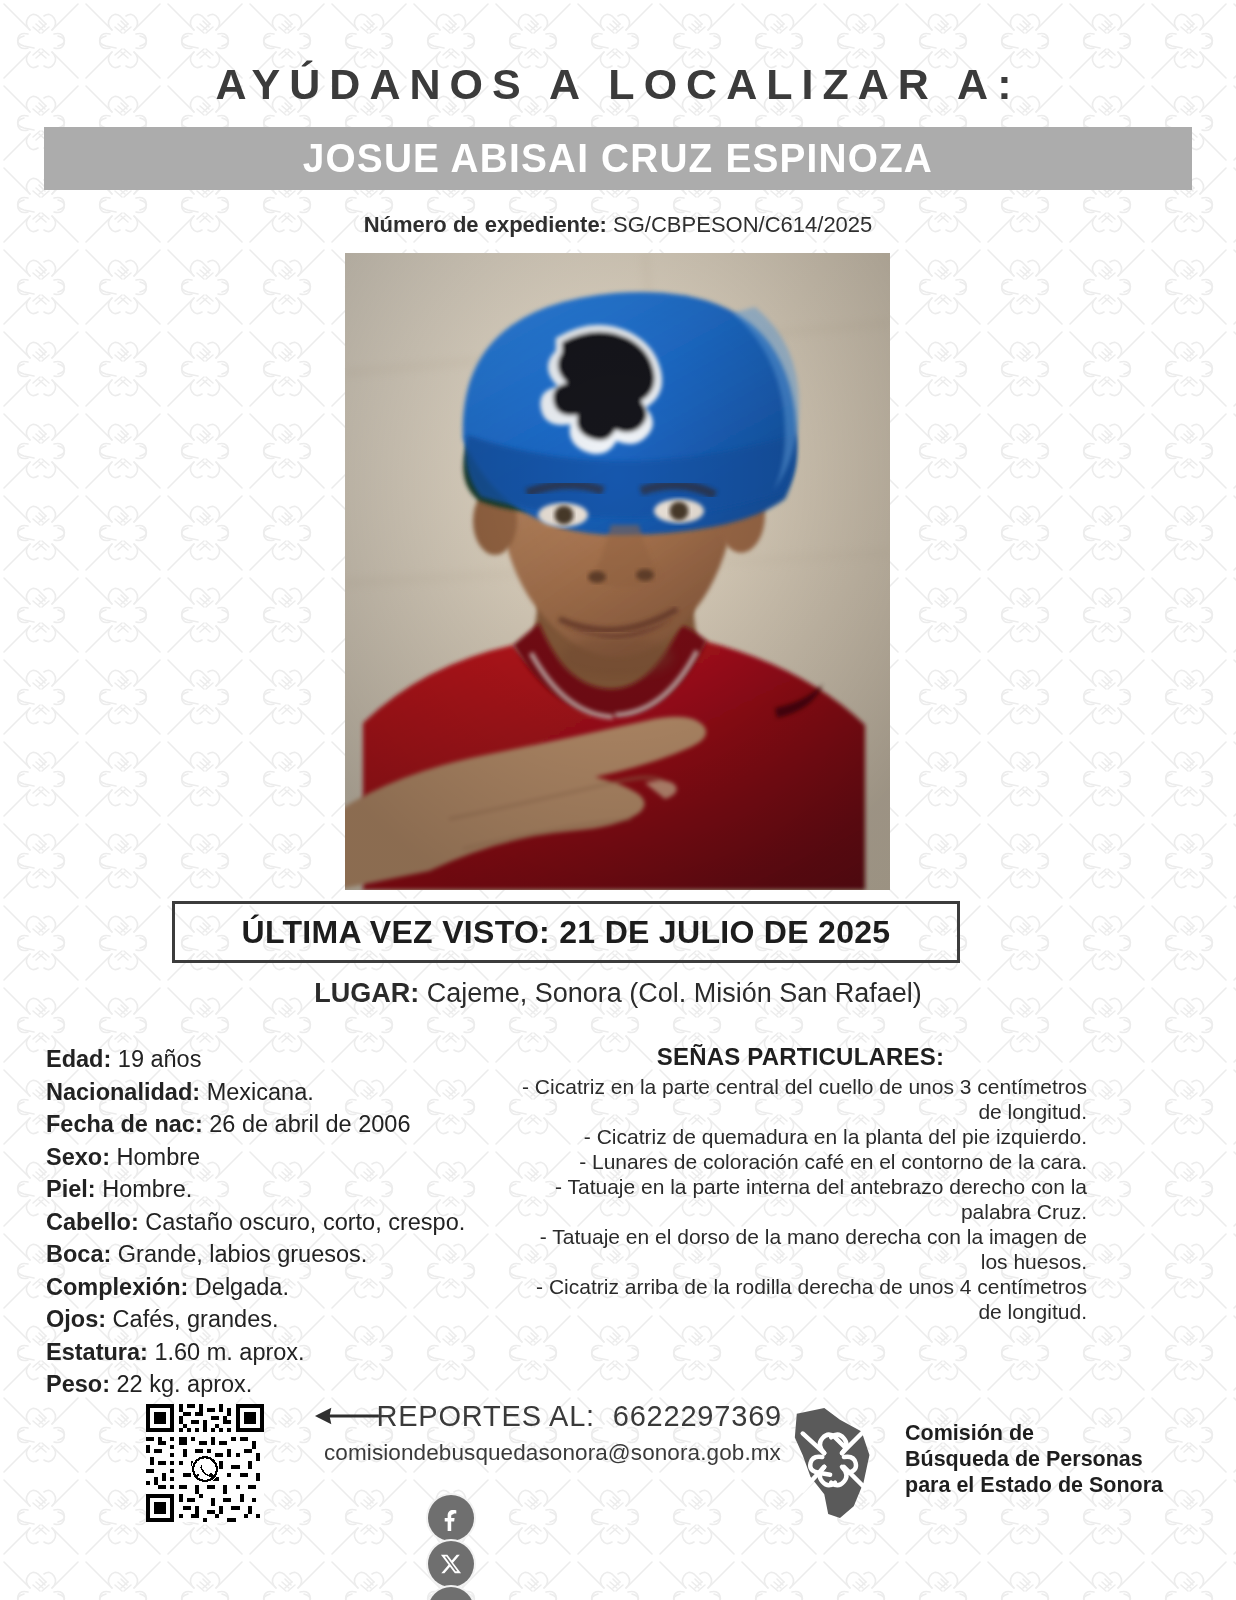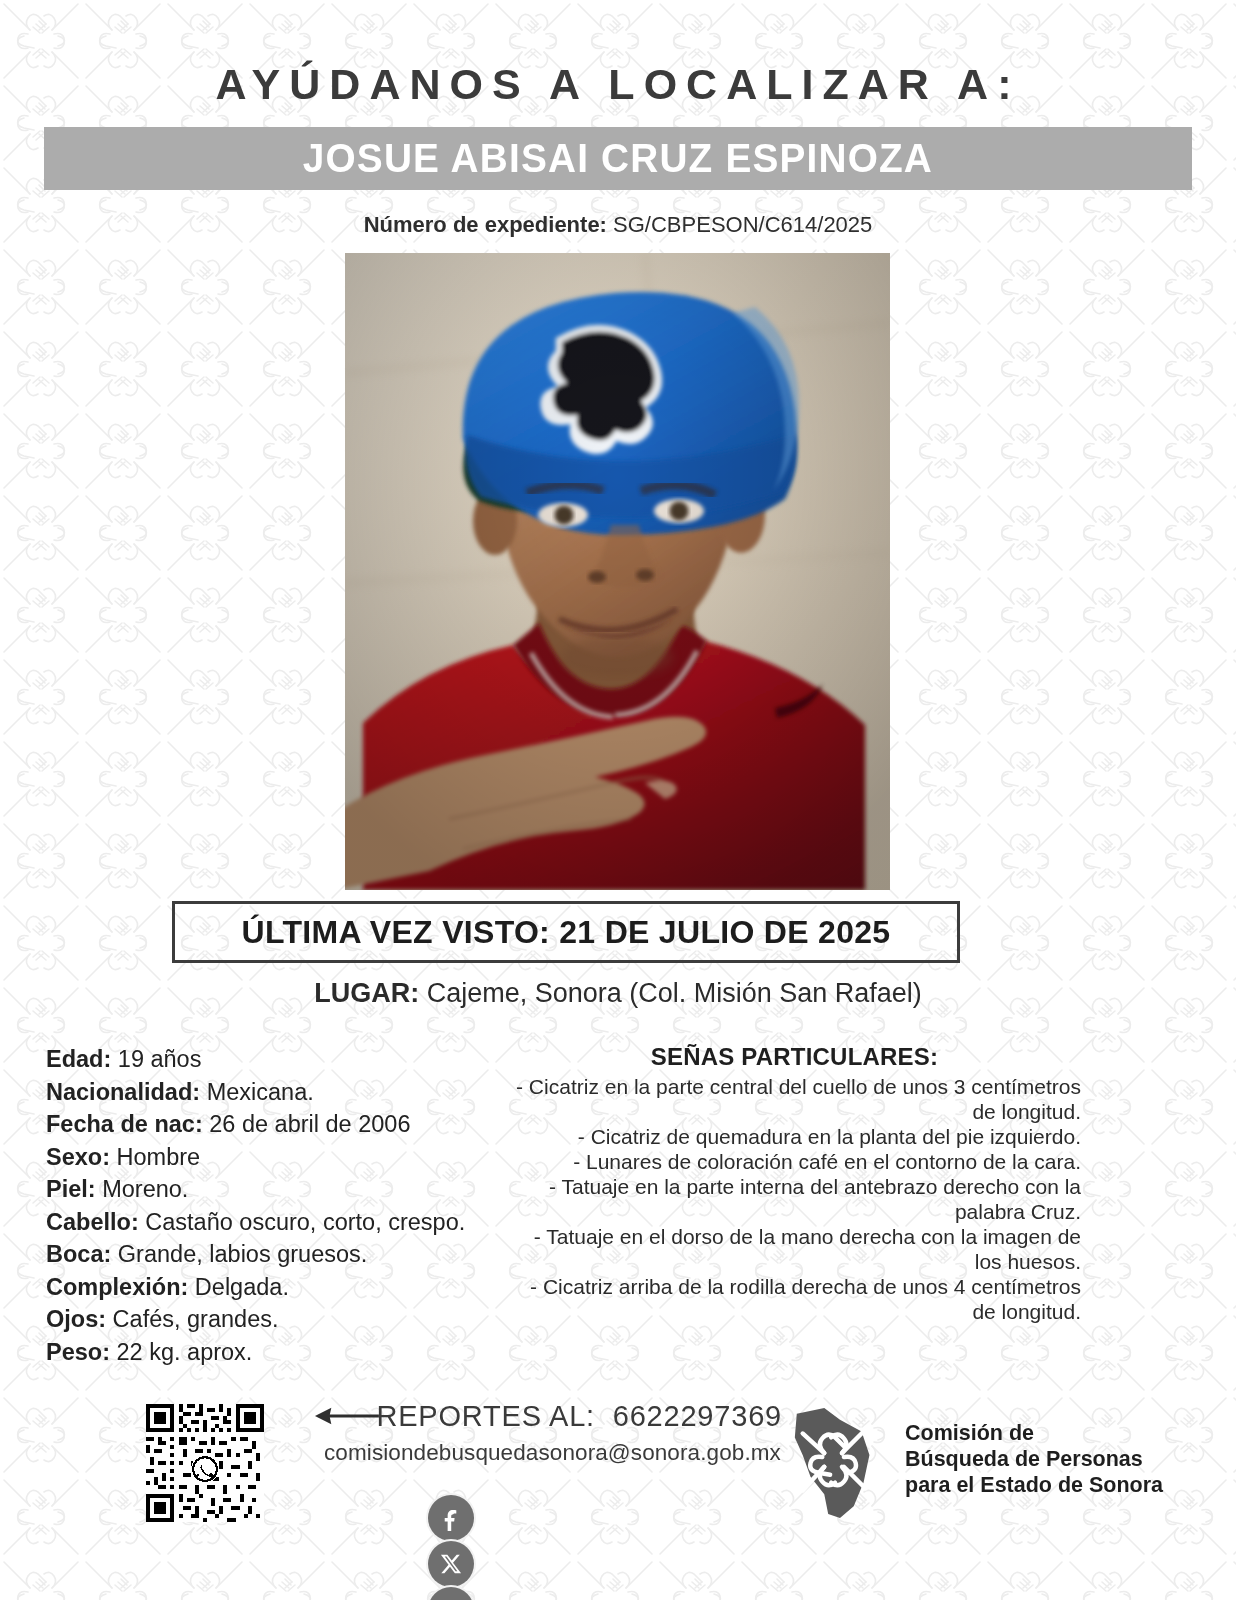--- a/index.html
+++ b/index.html
@@ -129,20 +129,21 @@
     display: flex;
   }
   .col-left {
     width: 500px;
     padding-left: 46px;
   }
   .col-right {
     width: 636px;
     padding-left: 8px;
     padding-right: 55px;
+    margin-left: 6px;
   }
   .col-left .row {
     font-size: 23.5px;
     color: #222;
     line-height: 32.5px;
     white-space: nowrap;
   }
   .col-left .row b { font-weight: bold; }
 
   .senas-title {
@@ -428,37 +429,41 @@
         <div class="row">
           <b>Fecha de nac:</b>
           <span>26 de abril de 2006</span>
         </div>
         <div class="row">
           <b>Sexo:</b>
           <span>Hombre</span>
         </div>
         <div class="row">
           <b>Piel:</b>
-          <span>Moreno.</span>
+          <span>Hombre.</span>
         </div>
         <div class="row">
           <b>Cabello:</b>
           <span>Castaño oscuro, corto, crespo.</span>
         </div>
         <div class="row">
           <b>Boca:</b>
           <span>Grande, labios gruesos.</span>
         </div>
         <div class="row">
           <b>Complexión:</b>
           <span>Delgada.</span>
         </div>
         <div class="row">
           <b>Ojos:</b>
           <span>Cafés, grandes.</span>
+        </div>
+        <div class="row">
+          <b>Estatura:</b>
+          <span>1.60 m. aprox.</span>
         </div>
         <div class="row">
           <b>Peso:</b>
           <span>22 kg. aprox.</span>
         </div>
       </div>
 
       <div class="col-right">
         <div class="senas-title">SEÑAS PARTICULARES:</div>
         <div class="senas-item">- Cicatriz en la parte central del cuello de unos 3 centímetros de longitud.</div>

